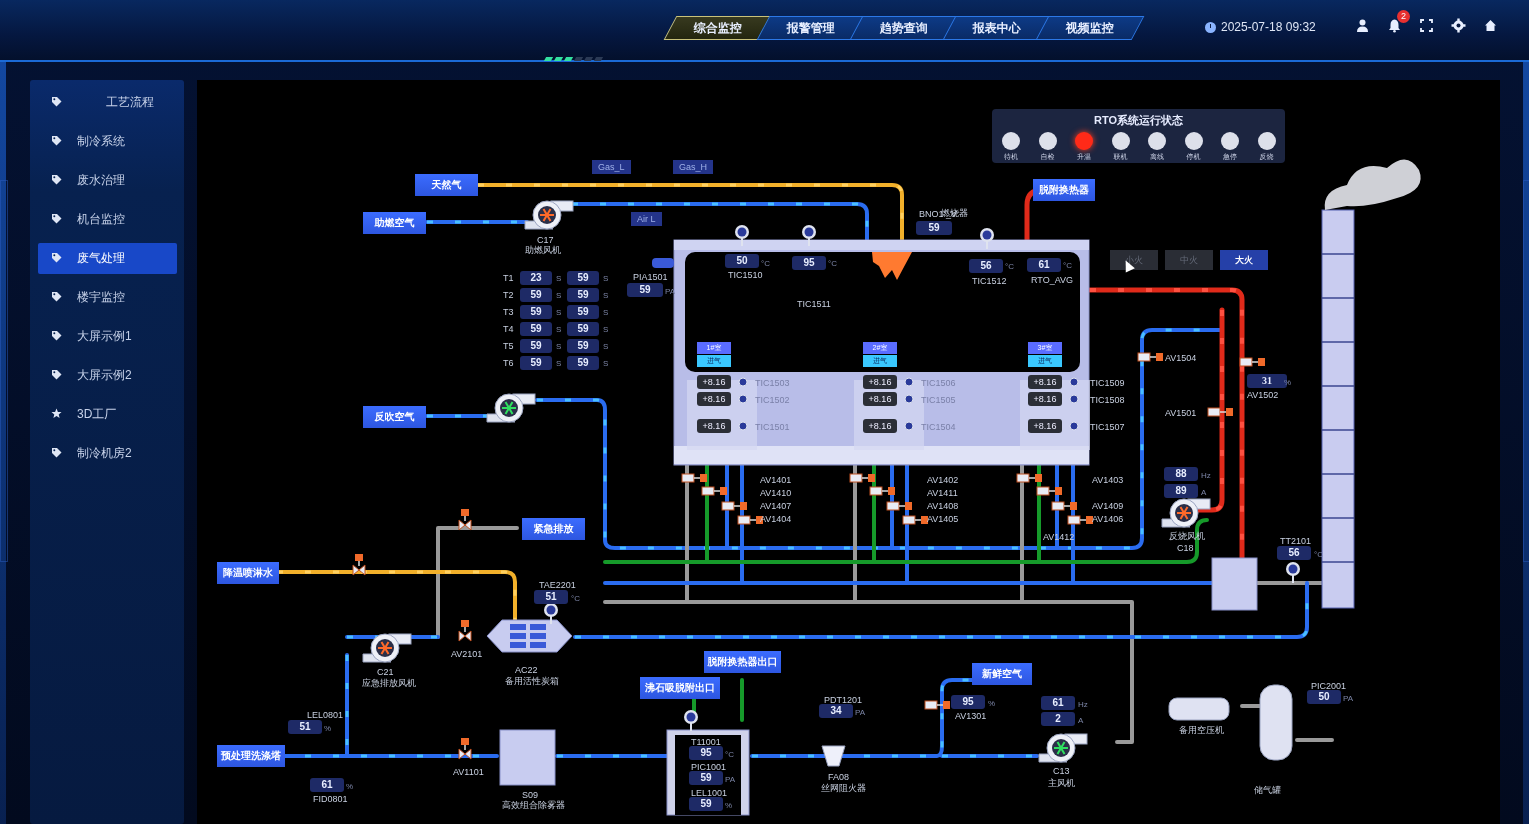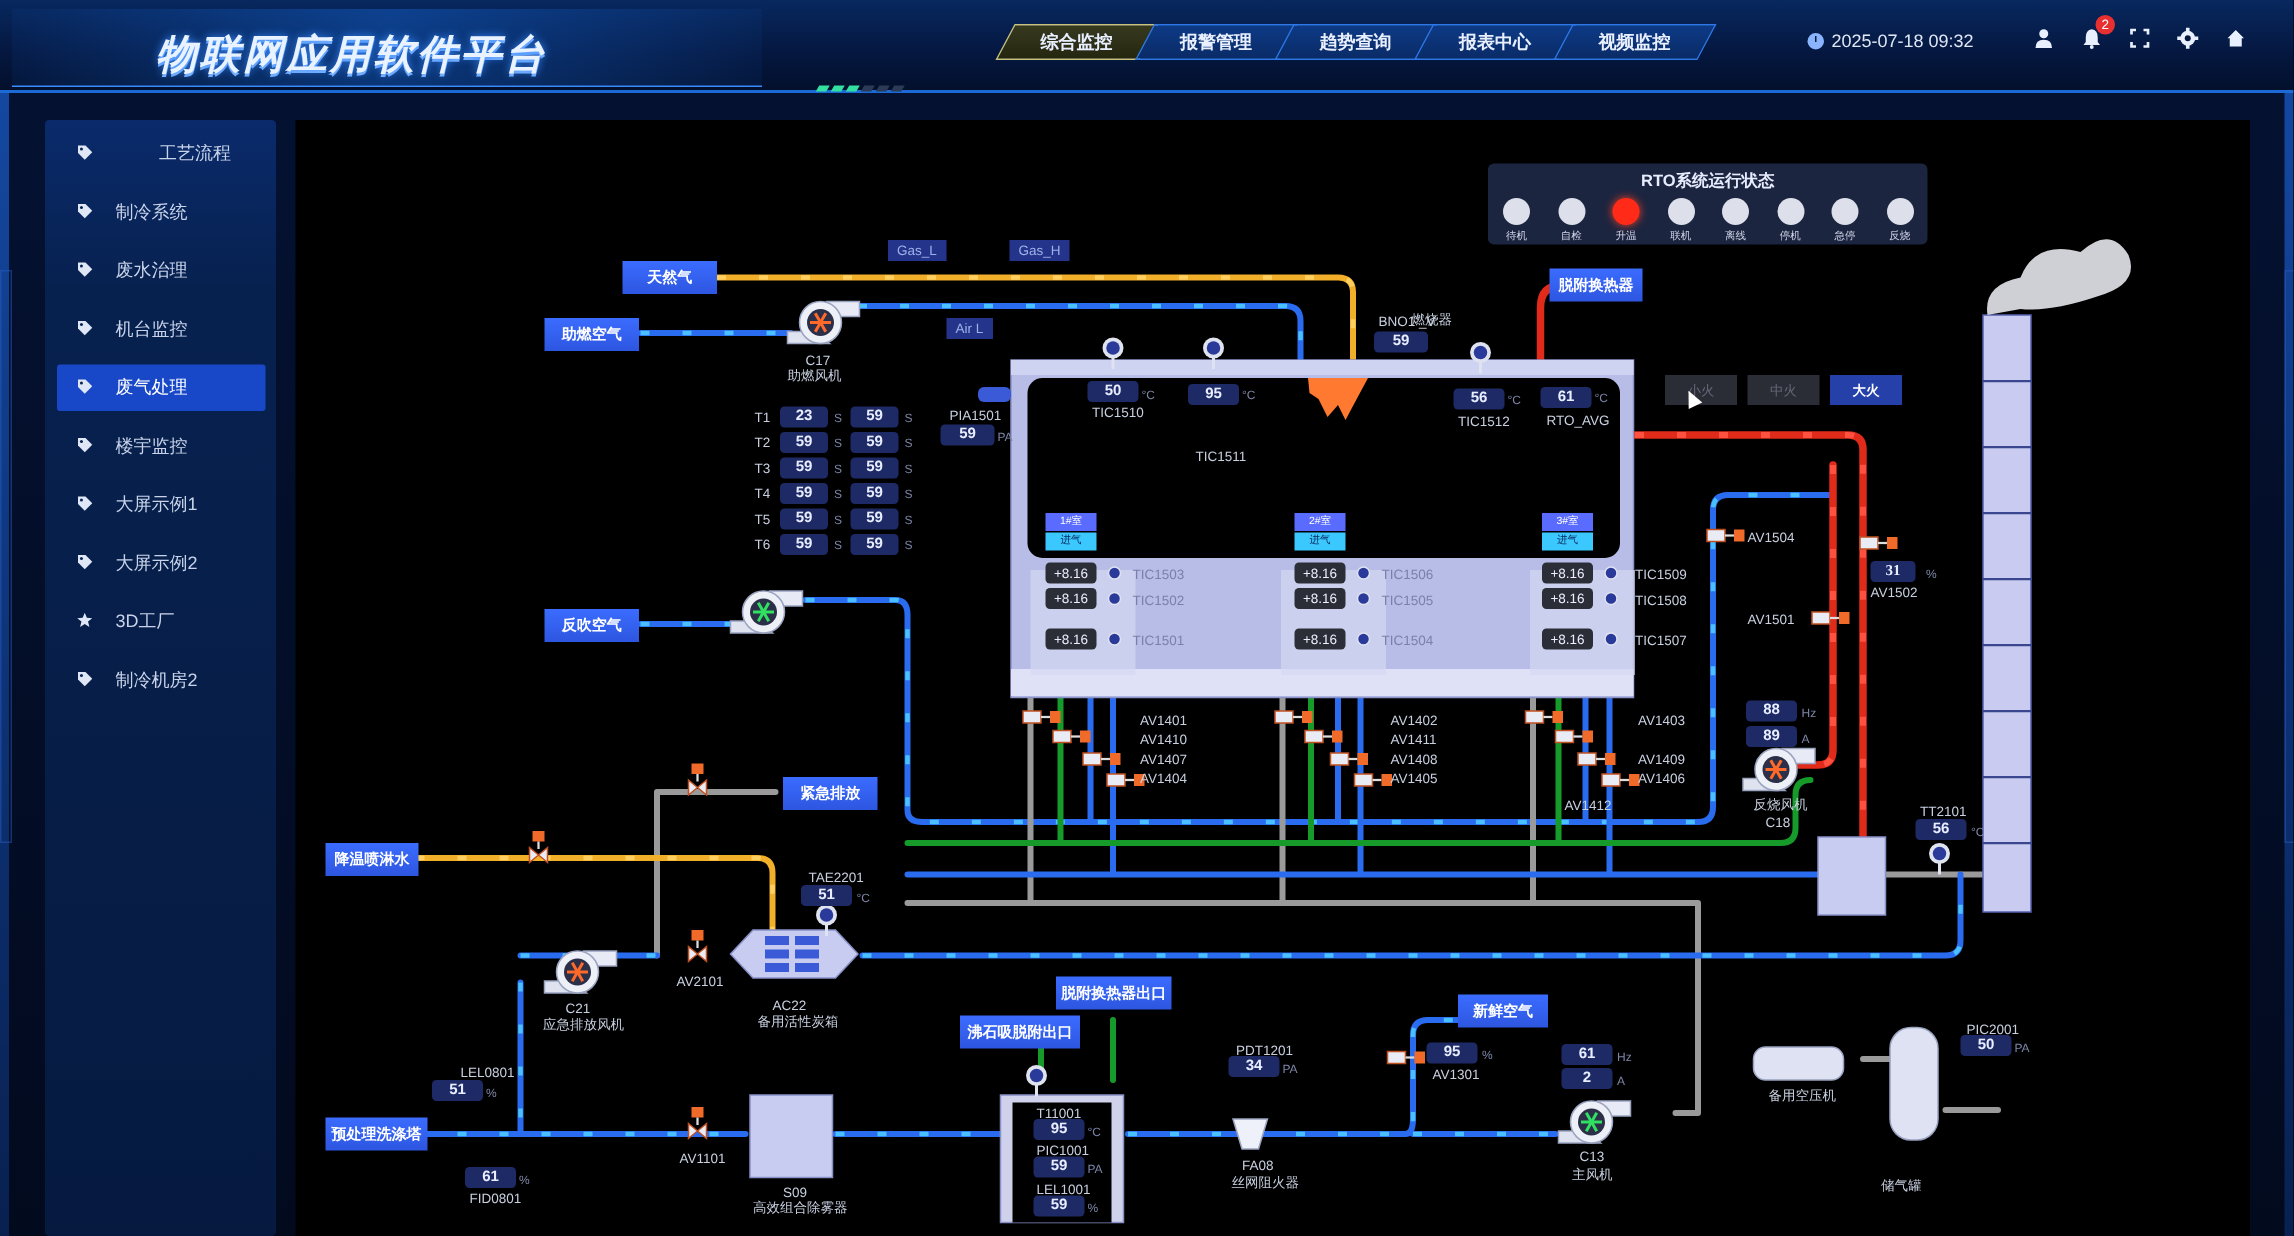--- a/index.html
+++ b/index.html
@@ -52,23 +52,20 @@
 .cursor{position:absolute;left:926px;top:180px;width:0;height:0;border-left:5px solid transparent;border-right:5px solid transparent;border-bottom:11px solid #fff;transform:rotate(-25deg)}
 </style>
 </head>
 <body>
 
 <div id="app">
   <div class="edge-l"></div>
   <div class="edge-r"></div>
 
   <div id="header">
-    <div id="title-wrap">
-      <div id="title">物联网应用软件平台</div>
-    </div>
     <div id="progress-dots">
       <span class="on"></span>
         <span class="on"></span>
         <span class="on"></span>
         <span></span>
         <span></span>
         <span></span>
     </div>
     <div id="nav">
       <div class="nav-tab active">
@@ -566,21 +563,21 @@
       <div class="lbl" style="left: 730px; top: 395px;">AV1402</div>
       <div class="lbl" style="left: 730px; top: 408px;">AV1411</div>
       <div class="lbl" style="left: 730px; top: 421px;">AV1408</div>
       <div class="lbl" style="left: 730px; top: 434px;">AV1405</div>
       <div class="lbl" style="left: 895px; top: 395px;">AV1403</div>
       <div class="lbl" style="left: 846px; top: 408px; margin-top: 44px;">AV1412</div>
       <div class="lbl" style="left: 895px; top: 421px;">AV1409</div>
       <div class="lbl" style="left: 895px; top: 434px;">AV1406</div>
       <div class="lbl" style="left: 968px; top: 273px;">AV1504</div>
       <div class="lbl" style="left: 968px; top: 328px;">AV1501</div>
-      <div class="val" style="left: 1050px; top: 294px; width: 30px; font-family: Liberation Serif, serif;">31</div>
+      <div class="val" style="left: 1050px; top: 294px; width: 40px; font-family: Liberation Serif, serif;">31</div>
       <div class="unit" style="left: 1087px; top: 298px;">%</div>
       <div class="lbl" style="left: 1050px; top: 310px;">AV1502</div>
       <div class="val" style="left: 967px; top: 387px; width: 34px;">88</div>
       <div class="unit" style="left: 1004px; top: 391px;">Hz</div>
       <div class="val" style="left: 967px; top: 404px; width: 34px;">89</div>
       <div class="unit" style="left: 1004px; top: 408px;">A</div>
       <div class="lbl" style="left: 972px; top: 451px;">反烧风机</div>
       <div class="lbl" style="left: 980px; top: 463px;">C18</div>
       <div class="lbl" style="left: 1083px; top: 456px;">TT2101</div>
       <div class="val" style="left: 1080px; top: 466px; width: 34px;">56</div>

